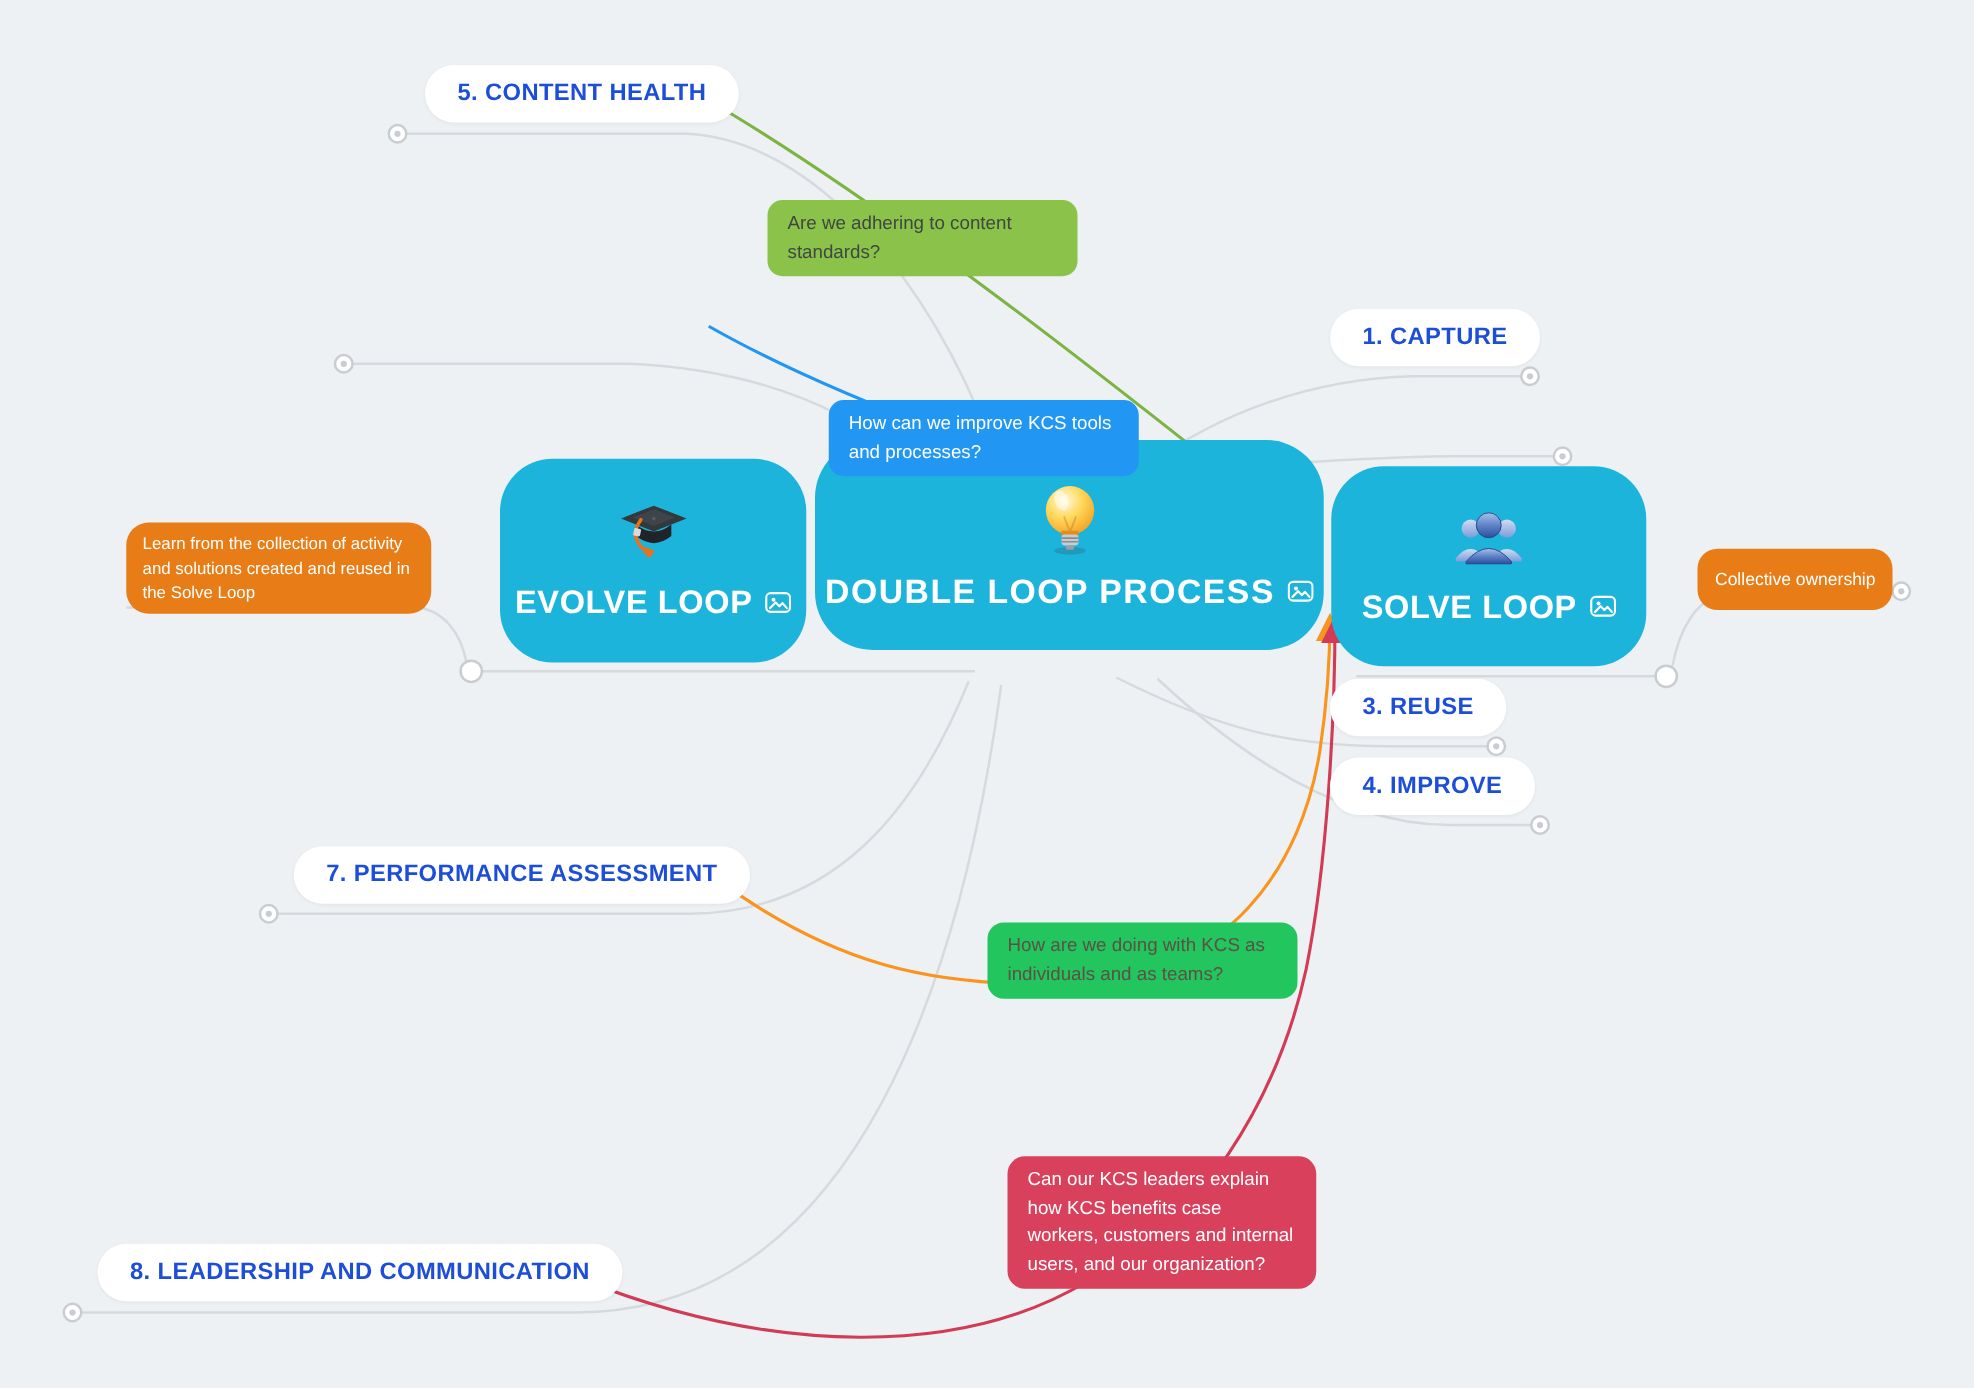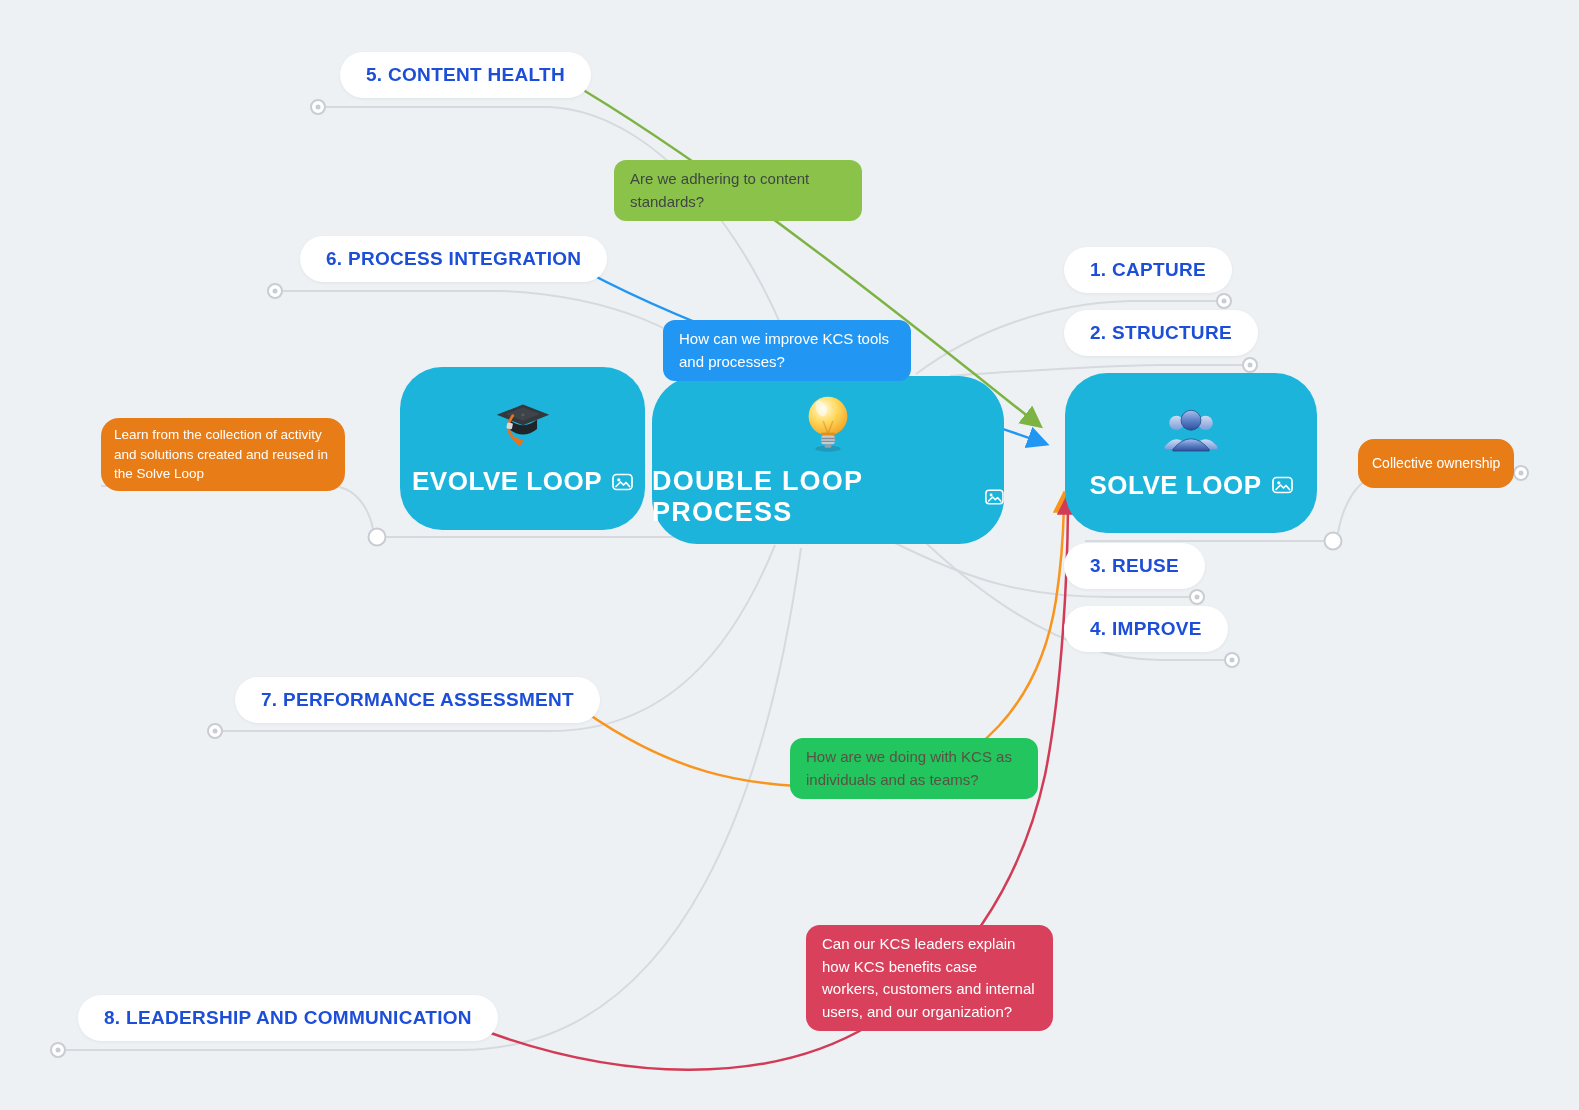--- a/index.html
+++ b/index.html
@@ -43,21 +43,21 @@
   #note-performance{left:790px;top:738px;width:216px;background:#22c55e;color:#5b5243;border-radius:13px;}
   #note-leadership{left:806px;top:925px;width:215px;background:#d8405b;color:#ffffff;border-radius:14px;}
 
   
   .loop-node{
     position:absolute;background:#1db4dc;z-index:2;color:#fff;
     display:flex;flex-direction:column;align-items:center;justify-content:center;
     gap:12px;
   }
   #node-evolve{left:400px;top:367px;width:245px;height:163px;border-radius:42px;}
-  #node-central{left:652px;top:376px;width:352px;height:168px;border-radius:46px;}
+  #node-central{left:652px;top:352px;width:407px;height:168px;border-radius:46px;}
   #node-solve{left:1065px;top:373px;width:252px;height:160px;border-radius:42px;}
   .loop-label{display:flex;align-items:center;gap:10px;}
   .loop-label .txt{color:#fff;}
   #node-evolve .txt,#node-solve .txt{font-size:26px;font-weight:800;letter-spacing:.5px;}
   #node-central .txt{font-size:27px;font-weight:600;letter-spacing:1.2px;}
   .emoji{display:block;}
 </style>
 </head>
 <body>
 
@@ -123,30 +123,26 @@
         <circle cx="1521" cy="473" r="2.5"></circle>
       </g>
 
       <circle cx="377" cy="537" r="8.5" stroke="#c9cdd1" stroke-width="2" fill="#ffffff"></circle>
       <circle cx="1333" cy="541" r="8.5" stroke="#c9cdd1" stroke-width="2" fill="#ffffff"></circle>
     </g>
   </svg>
 
   <div class="pill" id="pill-1">
     <span>1. CAPTURE</span></div>
-  <div class="pill" id="pill-2">
-    <span>2. STRUCTURE</span></div>
   <div class="pill" id="pill-3">
     <span>3. REUSE</span></div>
   <div class="pill" id="pill-4">
     <span>4. IMPROVE</span></div>
   <div class="pill" id="pill-5">
     <span>5. CONTENT HEALTH</span></div>
-  <div class="pill" id="pill-6">
-    <span>6. PROCESS INTEGRATION</span></div>
   <div class="pill" id="pill-7">
     <span>7. PERFORMANCE ASSESSMENT</span></div>
   <div class="pill" id="pill-8">
     <span>8. LEADERSHIP AND COMMUNICATION</span></div>
 
   <div class="note" id="note-content">
     <span>Are we adhering to content standards?</span></div>
   <div class="note" id="note-process">
     <span>How can we improve KCS tools and processes?</span></div>
   <div class="note" id="note-evolve">

